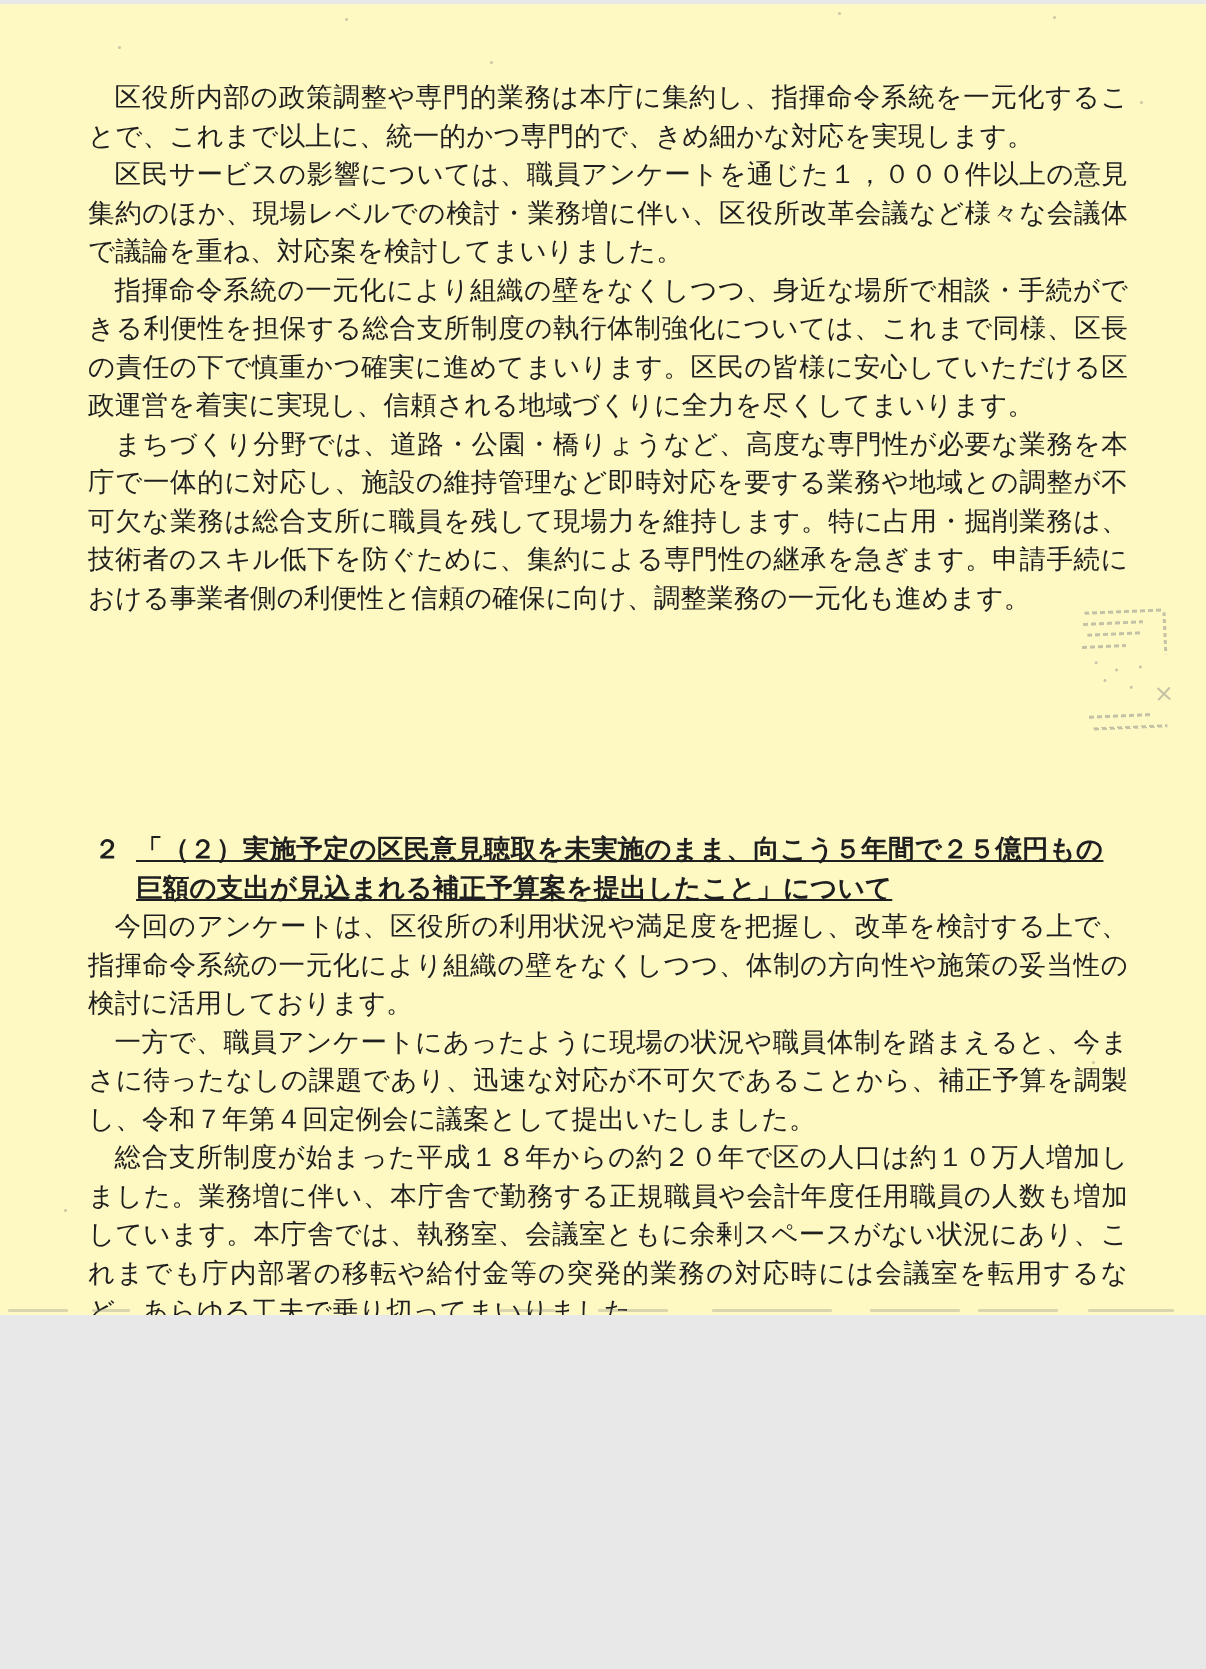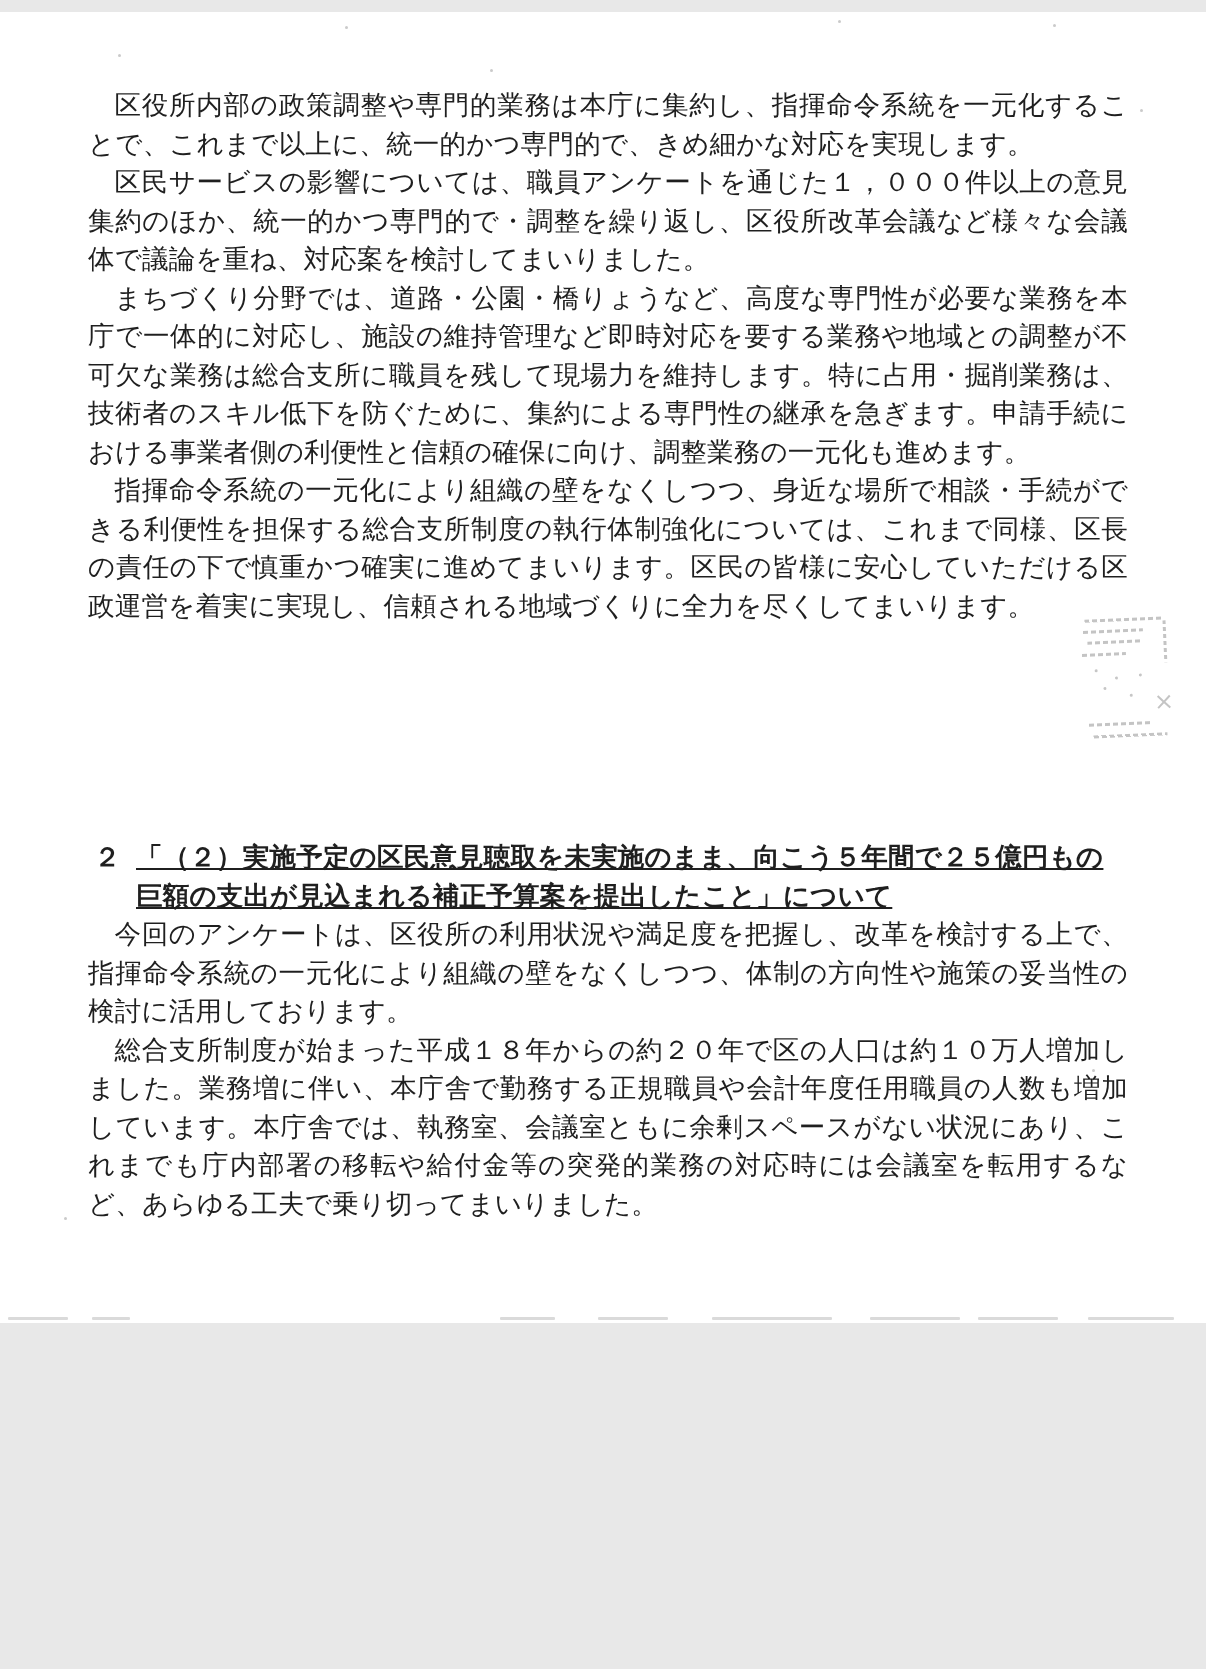--- a/index.html
+++ b/index.html
@@ -1,21 +1,21 @@
 <!DOCTYPE html>
 <html lang="ja"><head>
 <meta charset="utf-8">
 <style>
   html,body { margin:0; padding:0; }
   body { background:#e8e8e8; }
   .page {
     position:relative;
     width:1206px; height:1311px;
-    margin:12px auto;
-    background:#ffffff;
+    margin:4px auto;
+    background:#fef9c3;
     overflow:hidden;
     color:#1f1f1f;
   }
   
   .textcol {
     position:absolute;
     left:88px; width:1040px;
     font-family:"Liberation Serif","DejaVu Serif",serif;
     font-size:26.5px;
     line-height:38.5px;
@@ -85,32 +85,33 @@
     background:#777; opacity:0.27; border-radius:1px;
   }
 </style>
 </head>
 <body>
 
 <div class="page">
 
   <div class="textcol section1">
       <p class="para">区役所内部の政策調整や専門的業務は本庁に集約し、指揮命令系統を一元化することで、これまで以上に、統一的かつ専門的で、きめ細かな対応を実現します。</p>
-      <p class="para">区民サービスの影響については、職員アンケートを通じた１，０００件以上の意見集約のほか、統一的かつ専門的で・調整を繰り返し、区役所改革会議など様々な会議体で議論を重ね、対応案を検討してまいりました。</p>
+      <p class="para">区民サービスの影響については、職員アンケートを通じた１，０００件以上の意見集約のほか、現場レベルでの検討・業務増に伴い、区役所改革会議など様々な会議体で議論を重ね、対応案を検討してまいりました。</p>
+      <p class="para">指揮命令系統の一元化により組織の壁をなくしつつ、身近な場所で相談・手続ができる利便性を担保する総合支所制度の執行体制強化については、これまで同様、区長の責任の下で慎重かつ確実に進めてまいります。区民の皆様に安心していただける区政運営を着実に実現し、信頼される地域づくりに全力を尽くしてまいります。</p>
       <p class="para">まちづくり分野では、道路・公園・橋りょうなど、高度な専門性が必要な業務を本庁で一体的に対応し、施設の維持管理など即時対応を要する業務や地域との調整が不可欠な業務は総合支所に職員を残して現場力を維持します。特に占用・掘削業務は、技術者のスキル低下を防ぐために、集約による専門性の継承を急ぎます。申請手続における事業者側の利便性と信頼の確保に向け、調整業務の一元化も進めます。</p>
-      <p class="para">指揮命令系統の一元化により組織の壁をなくしつつ、身近な場所で相談・手続ができる利便性を担保する総合支所制度の執行体制強化については、これまで同様、区長の責任の下で慎重かつ確実に進めてまいります。区民の皆様に安心していただける区政運営を着実に実現し、信頼される地域づくりに全力を尽くしてまいります。</p>
     </div>
 
   <div class="textcol section2">
     <div class="heading-row">
       <span class="h-num">２</span>
       <span class="h-text">「（２）実施予定の区民意見聴取を未実施のまま、向こう５年間で２５億円もの巨額の支出が見込まれる補正予算案を提出したこと」について</span>
     </div>
     <div>
         <p class="para">今回のアンケートは、区役所の利用状況や満足度を把握し、改革を検討する上で、指揮命令系統の一元化により組織の壁をなくしつつ、体制の方向性や施策の妥当性の検討に活用しております。</p>
+        <p class="para">一方で、職員アンケートにあったように現場の状況や職員体制を踏まえると、今まさに待ったなしの課題であり、迅速な対応が不可欠であることから、補正予算を調製し、令和７年第４回定例会に議案として提出いたしました。</p>
         <p class="para">総合支所制度が始まった平成１８年からの約２０年で区の人口は約１０万人増加しました。業務増に伴い、本庁舎で勤務する正規職員や会計年度任用職員の人数も増加しています。本庁舎では、執務室、会議室ともに余剰スペースがない状況にあり、これまでも庁内部署の移転や給付金等の突発的業務の対応時には会議室を転用するなど、あらゆる工夫で乗り切ってまいりました。</p>
       </div>
   </div>
 
   <div class="stamp" aria-hidden="true">
     <div class="st-l" style="top:2px;left:6px;width:78px"></div>
     <div class="st-l" style="top:13px;left:4px;width:60px"></div>
     <div class="st-l" style="top:24px;left:8px;width:55px"></div>
     <div class="st-l" style="top:36px;left:2px;width:44px"></div>
     <div class="st-r" style="right:5px;top:6px;height:42px"></div>

